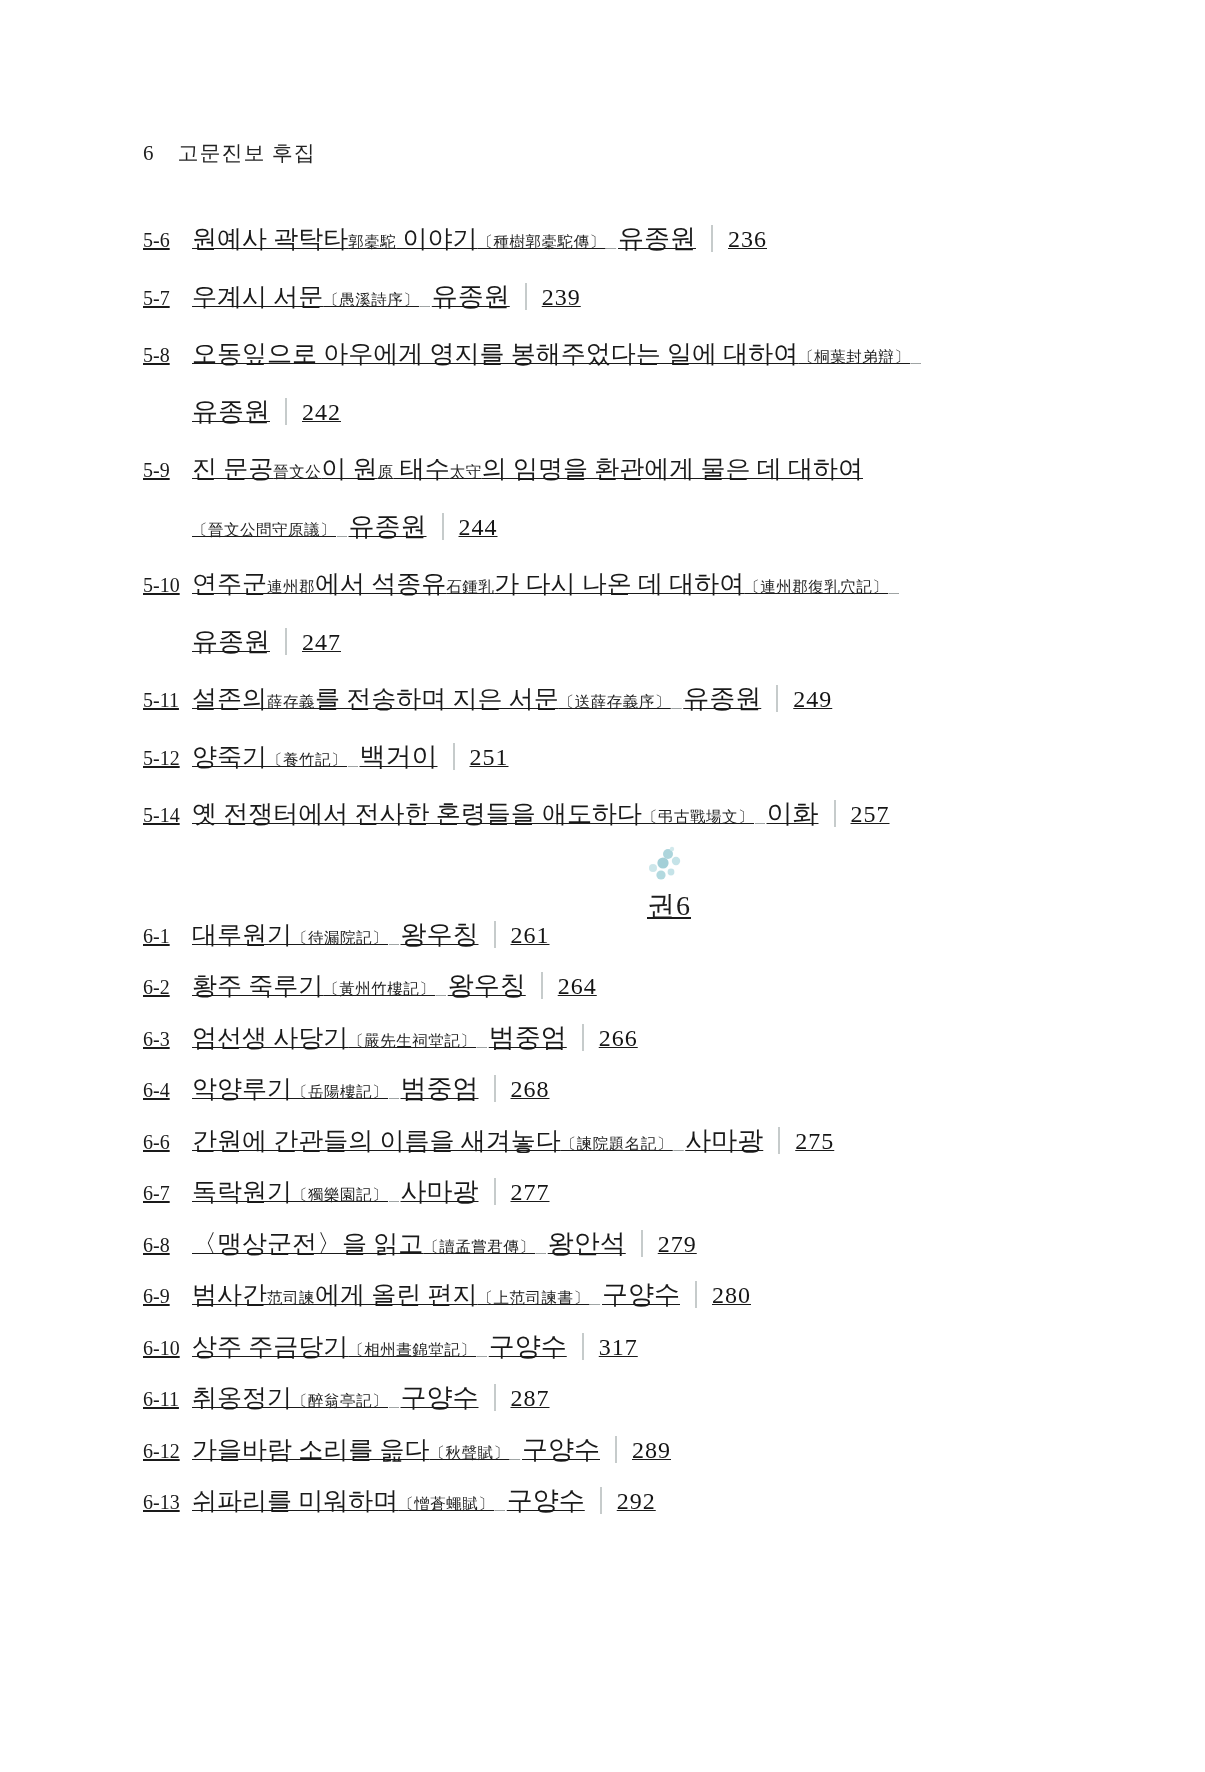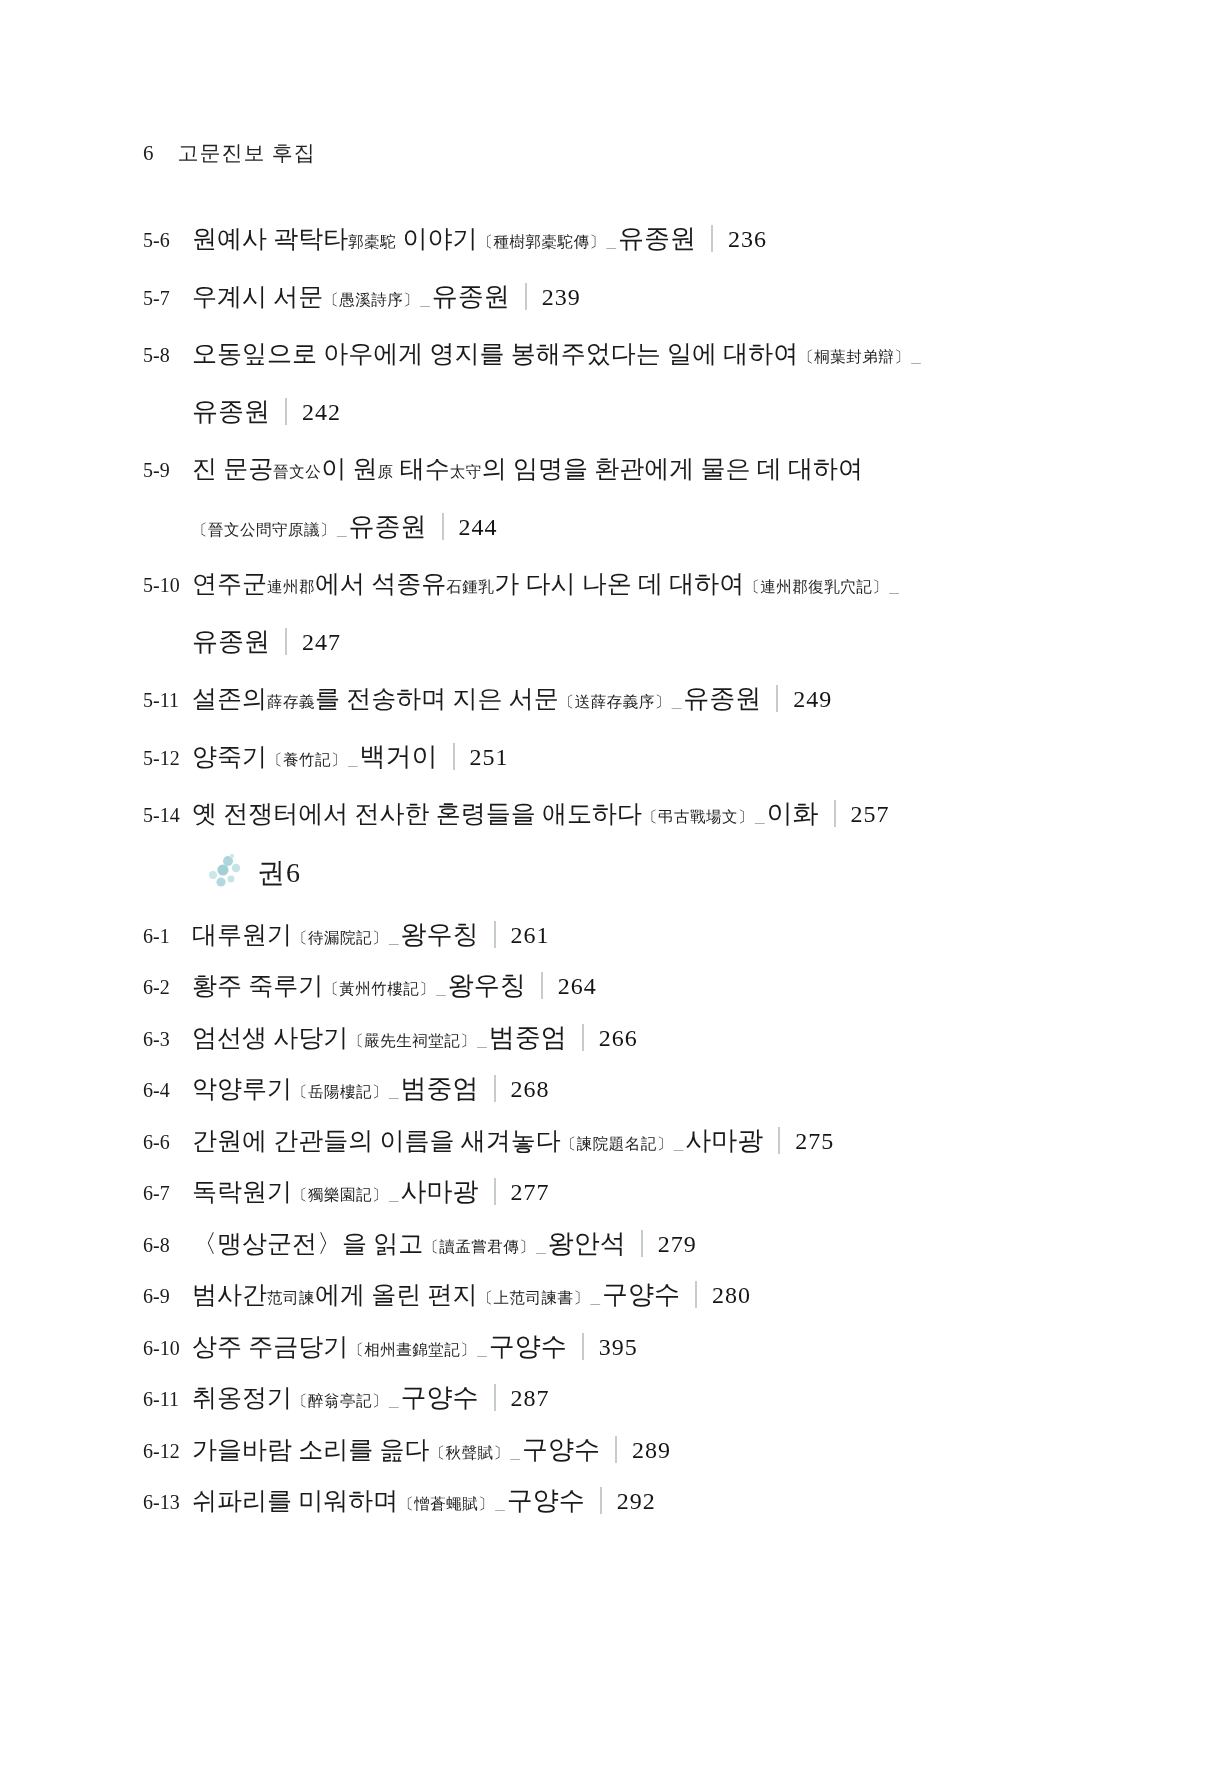--- a/index.html
+++ b/index.html
@@ -2,21 +2,21 @@
 <html lang="ko"><head>
 <meta charset="utf-8">
 <style>
   html,body{margin:0;padding:0;}
   body{
     width:1205px;height:1772px;background:#ffffff;overflow:hidden;
     font-family:"Liberation Serif","DejaVu Serif",serif;
     color:#1a1a1a;
     -webkit-font-smoothing:antialiased;
   }
-  .page{position:relative;width:1205px;height:1444px;}
+  .page{position:relative;width:1205px;height:1444px;text-decoration:underline;}
   .page-header{
     padding:142px 0 0 143px;
     font-size:21px;line-height:22px;color:#222;
   }
   .page-header .folio{display:inline-block;}
   .page-header .book-title{display:inline-block;margin-left:24px;letter-spacing:1px;}
   .toc{
     margin-top:46px;
     padding-left:143px;padding-right:80px;
   }
@@ -34,21 +34,21 @@
   .seg-u{font-size:19px;color:#a6abab;margin:0 2px 0 1px;}
   .seg-a{font-size:26px;color:#1a1a1a;}
   .seg-sep{
     display:inline-block;width:0;height:27px;
     border-left:2px solid #c6cbcb;
     margin:0 15px 0 15px;vertical-align:-5px;
   }
   .seg-p{font-size:24px;color:#151515;letter-spacing:1px;}
   .vol-header{
     height:56px;margin:2px 0 8px 58px;
-    display:flex;align-items:center;
+    display:flex;align-items:center;flex-direction:column;
   }
   .vol-header .vol-icon{display:inline-flex;width:44px;height:42px;}
   .vol-header .vol-label{
     font-size:28px;color:#1d1d1d;margin-left:12px;letter-spacing:1px;
   }
 </style>
 </head>
 <body>
 
 <div class="page">
@@ -173,21 +173,21 @@
         </div>
         <div class="entry">
           <div class="entry-num">6-9</div>
           <div class="entry-body">
             <div class="eline"><span class="seg-t">범사간</span><span class="seg-h">范司諫</span><span class="seg-t">에게 올린 편지</span><span class="seg-b">〔上范司諫書〕</span><span class="seg-u">_</span><span class="seg-a">구양수</span><span class="seg-sep"></span><span class="seg-p">280</span></div>
           </div>
         </div>
         <div class="entry">
           <div class="entry-num">6-10</div>
           <div class="entry-body">
-            <div class="eline"><span class="seg-t">상주 주금당기</span><span class="seg-b">〔相州晝錦堂記〕</span><span class="seg-u">_</span><span class="seg-a">구양수</span><span class="seg-sep"></span><span class="seg-p">395</span></div>
+            <div class="eline"><span class="seg-t">상주 주금당기</span><span class="seg-b">〔相州晝錦堂記〕</span><span class="seg-u">_</span><span class="seg-a">구양수</span><span class="seg-sep"></span><span class="seg-p">317</span></div>
           </div>
         </div>
         <div class="entry">
           <div class="entry-num">6-11</div>
           <div class="entry-body">
             <div class="eline"><span class="seg-t">취옹정기</span><span class="seg-b">〔醉翁亭記〕</span><span class="seg-u">_</span><span class="seg-a">구양수</span><span class="seg-sep"></span><span class="seg-p">287</span></div>
           </div>
         </div>
         <div class="entry">
           <div class="entry-num">6-12</div>

